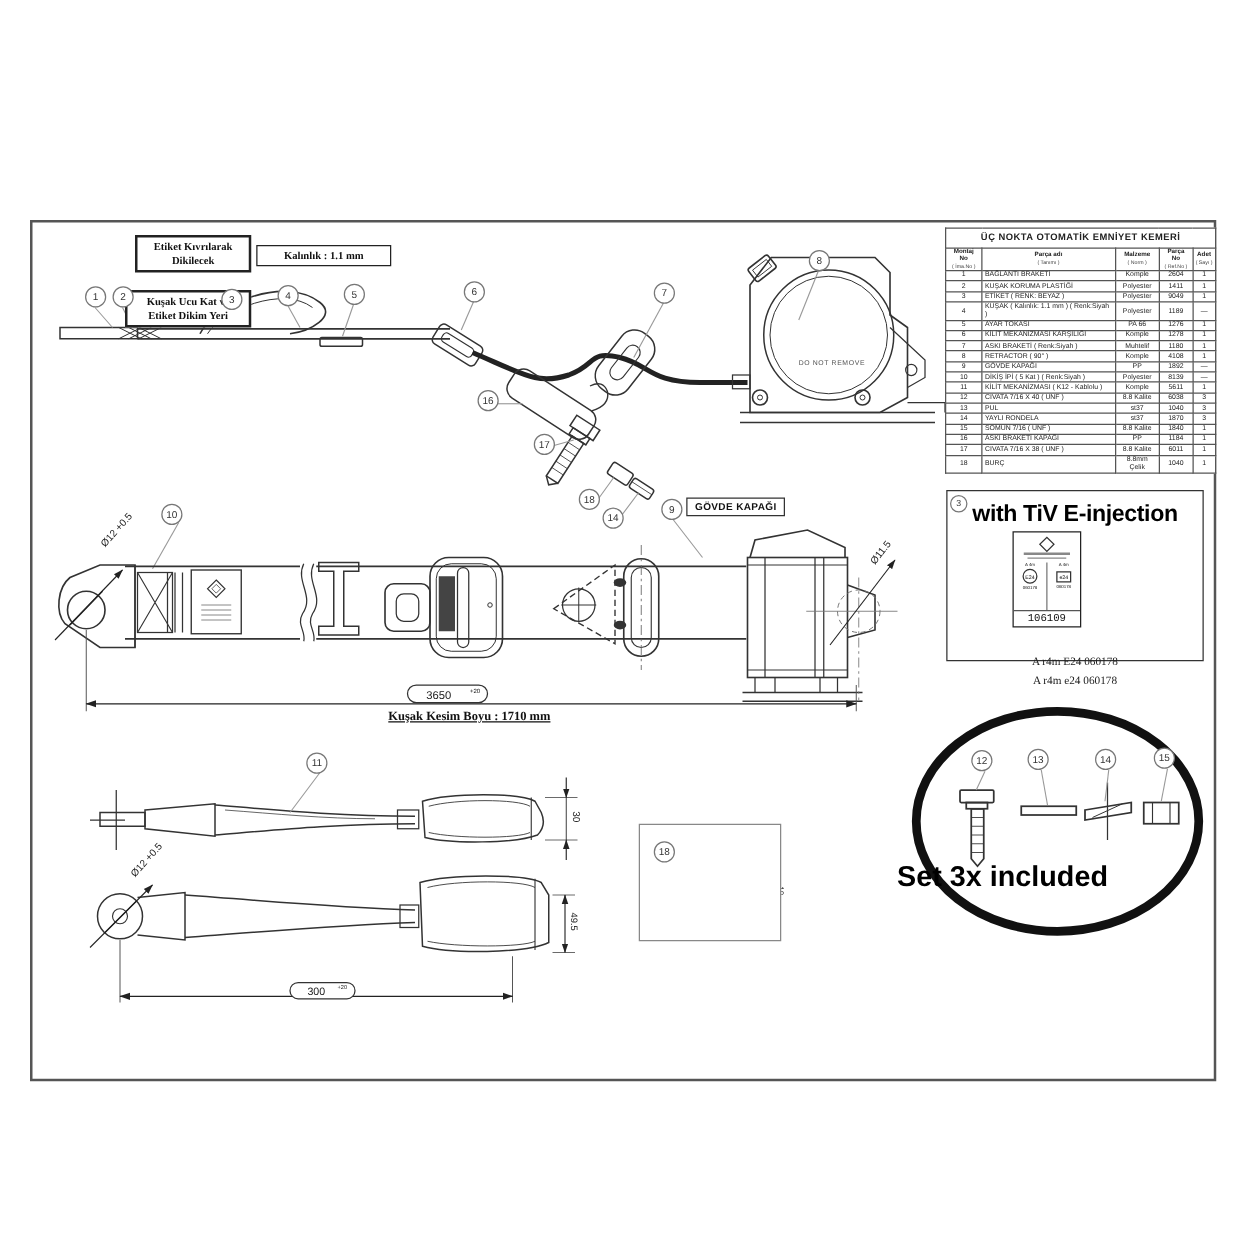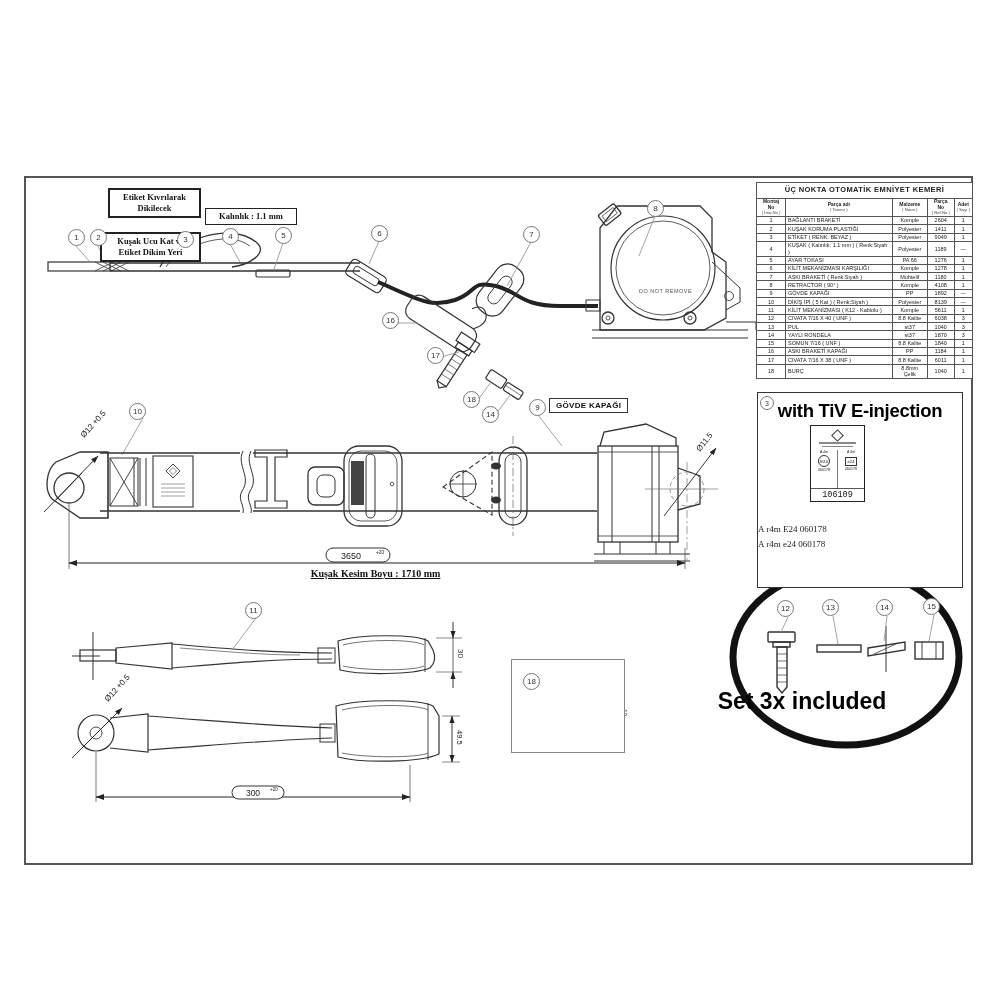--- a/index.html
+++ b/index.html
@@ -18,33 +18,33 @@
   
   .parts-wrap{position:absolute;left:756px;top:182px;width:217px;z-index:5;background:#fff}
   table.parts{width:100%;border-collapse:collapse;background:#fff}
   .parts th,.parts td{border:1px solid #555;font-size:5.5px;padding:0.5px 2px;text-align:center;
                       line-height:1.15;color:#222;font-family:"Liberation Sans",sans-serif}
   .parts .title{font-size:7.5px;font-weight:bold;padding:3px 4px;letter-spacing:.4px}
   .parts th .sub{font-size:4.2px;font-weight:normal;color:#444}
   .parts th{font-size:5px}
   .parts td.tl{text-align:left}
   
-  .tiv{position:absolute;left:757px;top:392px;width:206px;height:196px;border:1.5px solid #333;background:#fff;z-index:5}
+  .tiv{position:absolute;left:757px;top:392px;width:206px;height:137px;border:1.5px solid #333;background:#fff;z-index:5}
   .tiv-title{margin-top:7px;text-align:center;font-weight:bold;font-size:18.5px;letter-spacing:-.3px;color:#000}
   .tiv-label{position:absolute;left:52px;top:32px;width:55px;height:77px;border:1.5px solid #222;background:#fff;
              display:flex;flex-direction:column;align-items:center}
   .tiv-label .dia{width:9px;height:9px;border:1.2px solid #333;transform:rotate(45deg);margin-top:5px}
   .tiv-label .bar{height:1.5px;background:#888;margin-top:2px}
   .tiv-marks{display:flex;width:100%;margin-top:3px;flex:1}
   .tiv-marks .col{flex:1;display:flex;flex-direction:column;align-items:center;font-size:3.5px}
   .tiv-marks .col+.col{border-left:1px solid #777}
   .mk-circle{width:12px;height:12px;border:1px solid #333;border-radius:50%;display:flex;align-items:center;justify-content:center;font-size:4.2px;margin:1px 0}
   .mk-box{width:12px;height:9px;border:1px solid #333;display:flex;align-items:center;justify-content:center;font-size:4.2px;margin:2.5px 0 1px}
   .tiv-num{font-size:8.5px;border-top:1px solid #555;width:100%;text-align:center;padding:1px 0;font-family:"Liberation Mono",monospace}
-  .tiv-line{position:absolute;width:100%;text-align:left;font-family:"Liberation Serif",serif;font-size:9px;color:#222}
+  .tiv-line{position:absolute;width:100%;text-align:center;font-family:"Liberation Serif",serif;font-size:9px;color:#222}
   .cutlen{position:absolute;left:288px;top:568px;width:175px;text-align:center;z-index:5;
           font-family:"Liberation Serif",serif;font-size:10px;font-weight:bold;text-decoration:underline}
   .setlabel{position:absolute;left:704px;top:688px;width:196px;text-align:center;font-size:23px;font-weight:bold;color:#000;z-index:6}
   .donotremove{position:absolute;left:618px;top:288px;width:95px;text-align:center;font-size:5.5px;color:#555;letter-spacing:.5px;z-index:5}
   .detailbox{position:absolute;left:511px;top:659px;width:114px;height:94px;border:1.2px solid #888;background:#fff;z-index:4}
 </style>
 </head>
 <body>
 
 <div class="stage">
@@ -300,21 +300,21 @@
       <text font-size="6.5" transform="translate(622,709) rotate(90)">10</text>
     </g>
   </svg>
 
   <div class="notebox" style="left:108px;top:188px;width:93px">
     <span>Etiket Kıvrılarak Dikilecek</span>
   </div>
   <div class="notebox" style="left:100px;top:232px;width:101px">
     <span>Kuşak Ucu Kat ve Etiket Dikim Yeri</span>
   </div>
-  <div class="notebox thin" style="left:205px;top:208px;width:92px;font-weight:bold">
+  <div class="notebox thin" style="left:205px;top:196px;width:108px;font-weight:bold">
     <span>Kalınlık : 1.1 mm</span>
   </div>
 
   <div class="donotremove">DO NOT REMOVE</div>
 
   <div class="caplabel" style="left:549px;top:398px">
     <span>GÖVDE KAPAĞI</span>
   </div>
 
   <div class="cutlen">Kuşak Kesim Boyu : 1710 mm</div>

